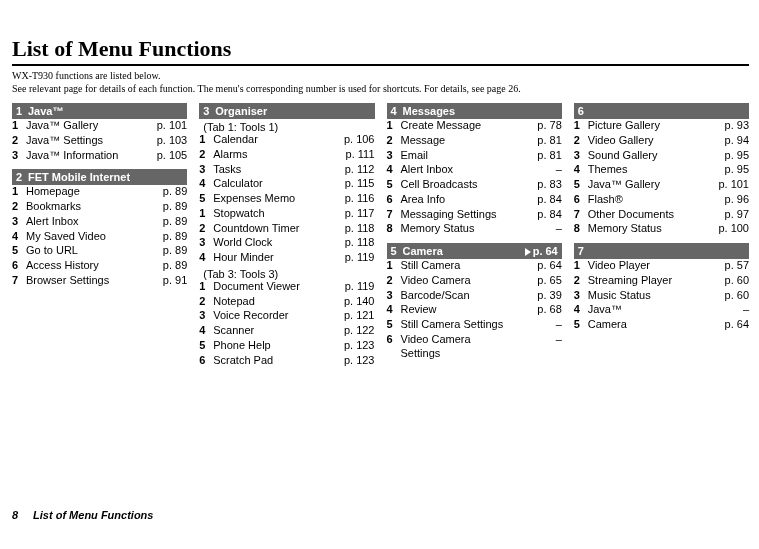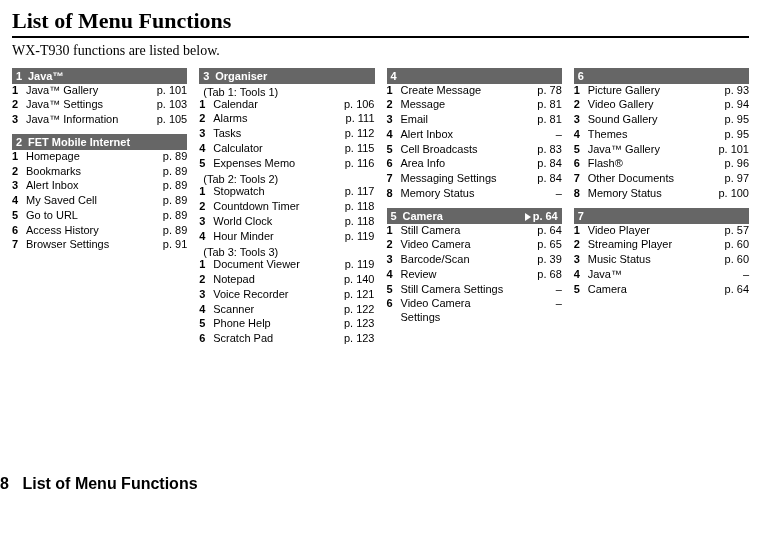--- a/index.html
+++ b/index.html
@@ -9,30 +9,31 @@
     color: #000;
     font-family: "Times New Roman", Times, serif;
     font-size: 12px;
   }
   .page {
     width: 759px;
     height: 501px;
     box-sizing: border-box;
     padding: 8px 10px 8px 12px;
     position: relative;
+    margin-top: 28px;
   }
   .title {
     font-size: 22px;
     font-weight: bold;
     border-bottom: 2px solid #000;
     margin: 0 0 4px 0;
     padding-bottom: 2px;
   }
   .intro, .intro2 {
-    font-size: 14px;
+    font-size: 10px;
     margin: 0;
     line-height: 1.25;
   }
   .columns {
     display: flex;
     gap: 12px;
     margin-top: 8px;
   }
   .col {
     flex: 1 1 0;
@@ -103,38 +104,40 @@
     flex: 1 1 auto;
     padding-right: 16px;
   }
   .row .p {
     flex: 0 0 auto;
     min-width: 42px;
     text-align: right;
   }
   .footer {
     position: absolute;
-    left: 0;
+    left: 12px;
     bottom: 8px;
     font-family: Arial, Helvetica, sans-serif;
-    font-size: 16px;
+    font-size: 11px;
     font-weight: bold;
+    font-style: italic;
   }
   .footer .pn {
     display: inline-block;
     width: 18px;
   }
 </style>
 </head>
 <body>
 
 <div class="page">
 
   <h1 class="title">List of Menu Functions</h1>
   <p class="intro">WX-T930 functions are listed below.</p>
+  <p class="intro2">See relevant page for details of each function. The menu's corresponding number is used for shortcuts. For details, see page 26.</p>
 
   <div class="columns">
 
     <div class="col">
       <div class="section">
         <div class="sec-head">
           <span class="sec-num">1</span>
           <span class="sec-title">Java™</span>
         </div>
         <div class="items">
@@ -172,21 +175,21 @@
               <span class="t">Bookmarks</span>
               <span class="p">p. 89</span>
             </div>
             <div class="row">
               <span class="n">3</span>
               <span class="t">Alert Inbox</span>
               <span class="p">p. 89</span>
             </div>
             <div class="row">
               <span class="n">4</span>
-              <span class="t">My Saved Cell</span>
+              <span class="t">My Saved Video</span>
               <span class="p">p. 89</span>
             </div>
             <div class="row">
               <span class="n">5</span>
               <span class="t">Go to URL</span>
               <span class="p">p. 89</span>
             </div>
             <div class="row">
               <span class="n">6</span>
               <span class="t">Access History</span>
@@ -228,21 +231,20 @@
               <span class="n">4</span>
               <span class="t">Calculator</span>
               <span class="p">p. 115</span>
             </div>
             <div class="row">
               <span class="n">5</span>
               <span class="t">Expenses Memo</span>
               <span class="p">p. 116</span>
             </div>
           </div>
-        <div class="sub">(Tab 2: Tools 2)</div>
         <div class="items">
             <div class="row">
               <span class="n">1</span>
               <span class="t">Stopwatch</span>
               <span class="p">p. 117</span>
             </div>
             <div class="row">
               <span class="n">2</span>
               <span class="t">Countdown Timer</span>
               <span class="p">p. 118</span>
@@ -291,20 +293,21 @@
               <span class="p">p. 123</span>
             </div>
           </div>
       </div>
     </div>
 
     <div class="col">
       <div class="section">
         <div class="sec-head">
           <span class="sec-num">4</span>
+          <span class="sec-title">Messages</span>
         </div>
         <div class="items">
             <div class="row">
               <span class="n">1</span>
               <span class="t">Create Message</span>
               <span class="p">p. 78</span>
             </div>
             <div class="row">
               <span class="n">2</span>
               <span class="t">Message</span>

